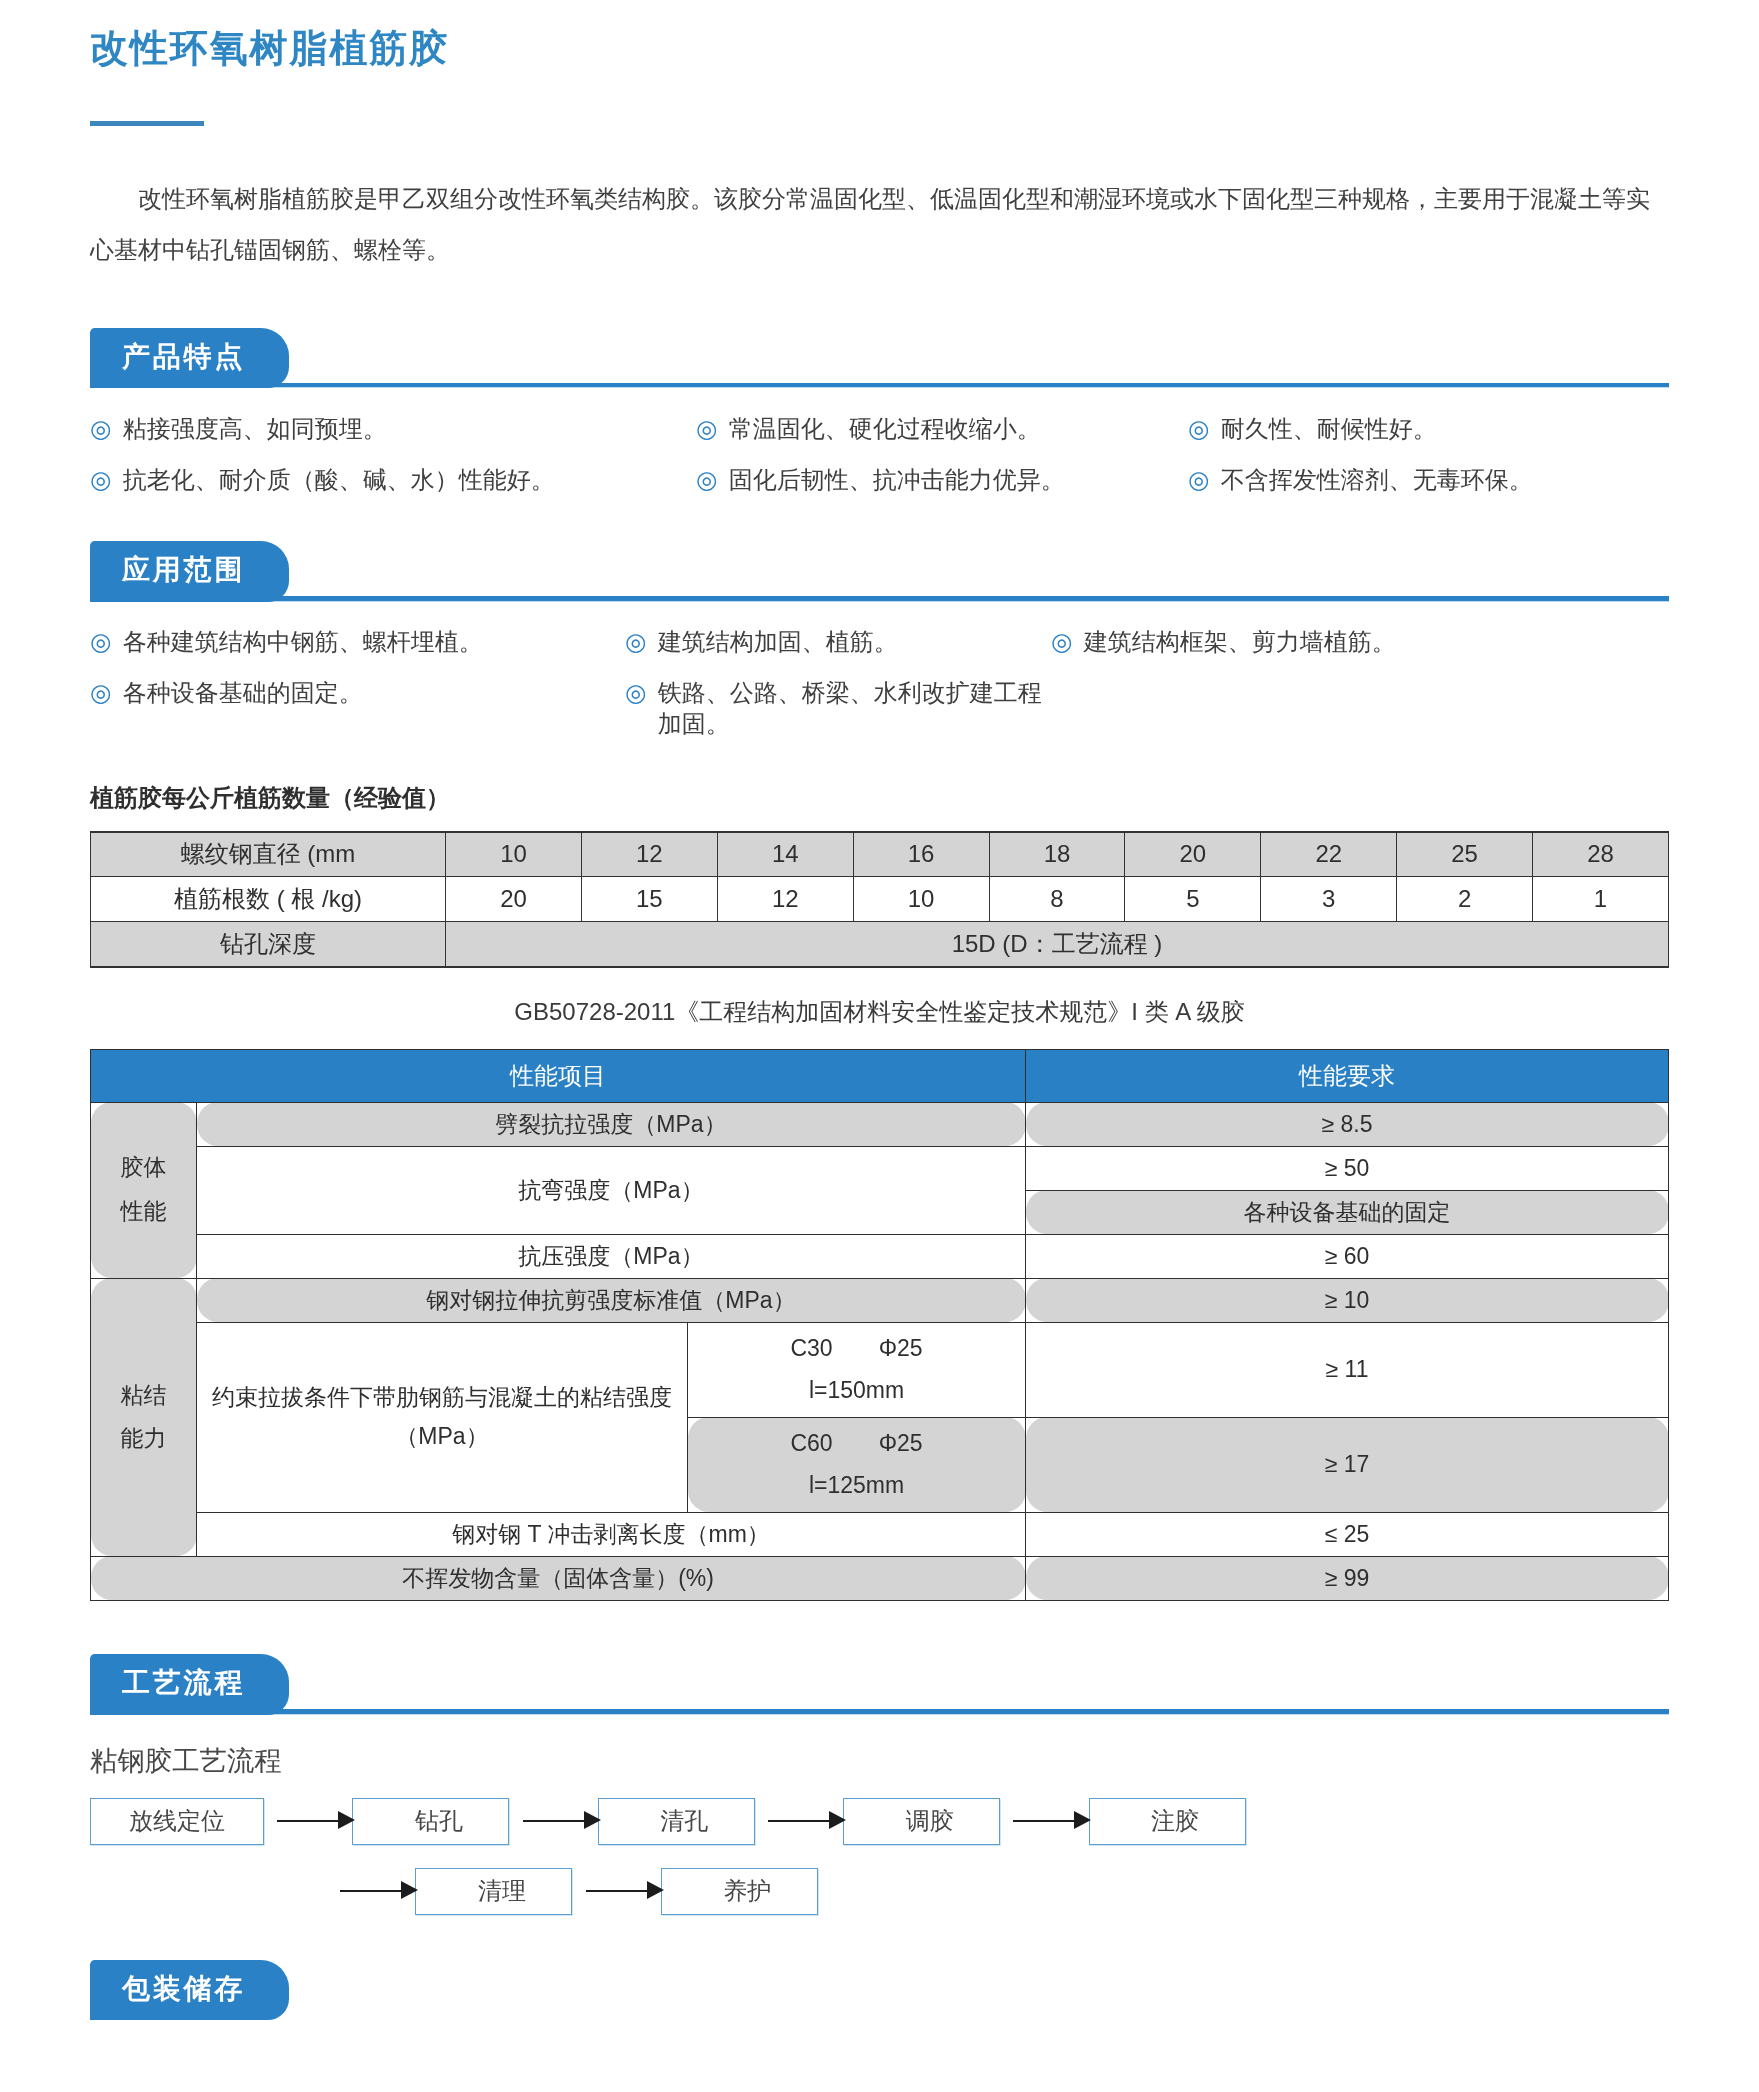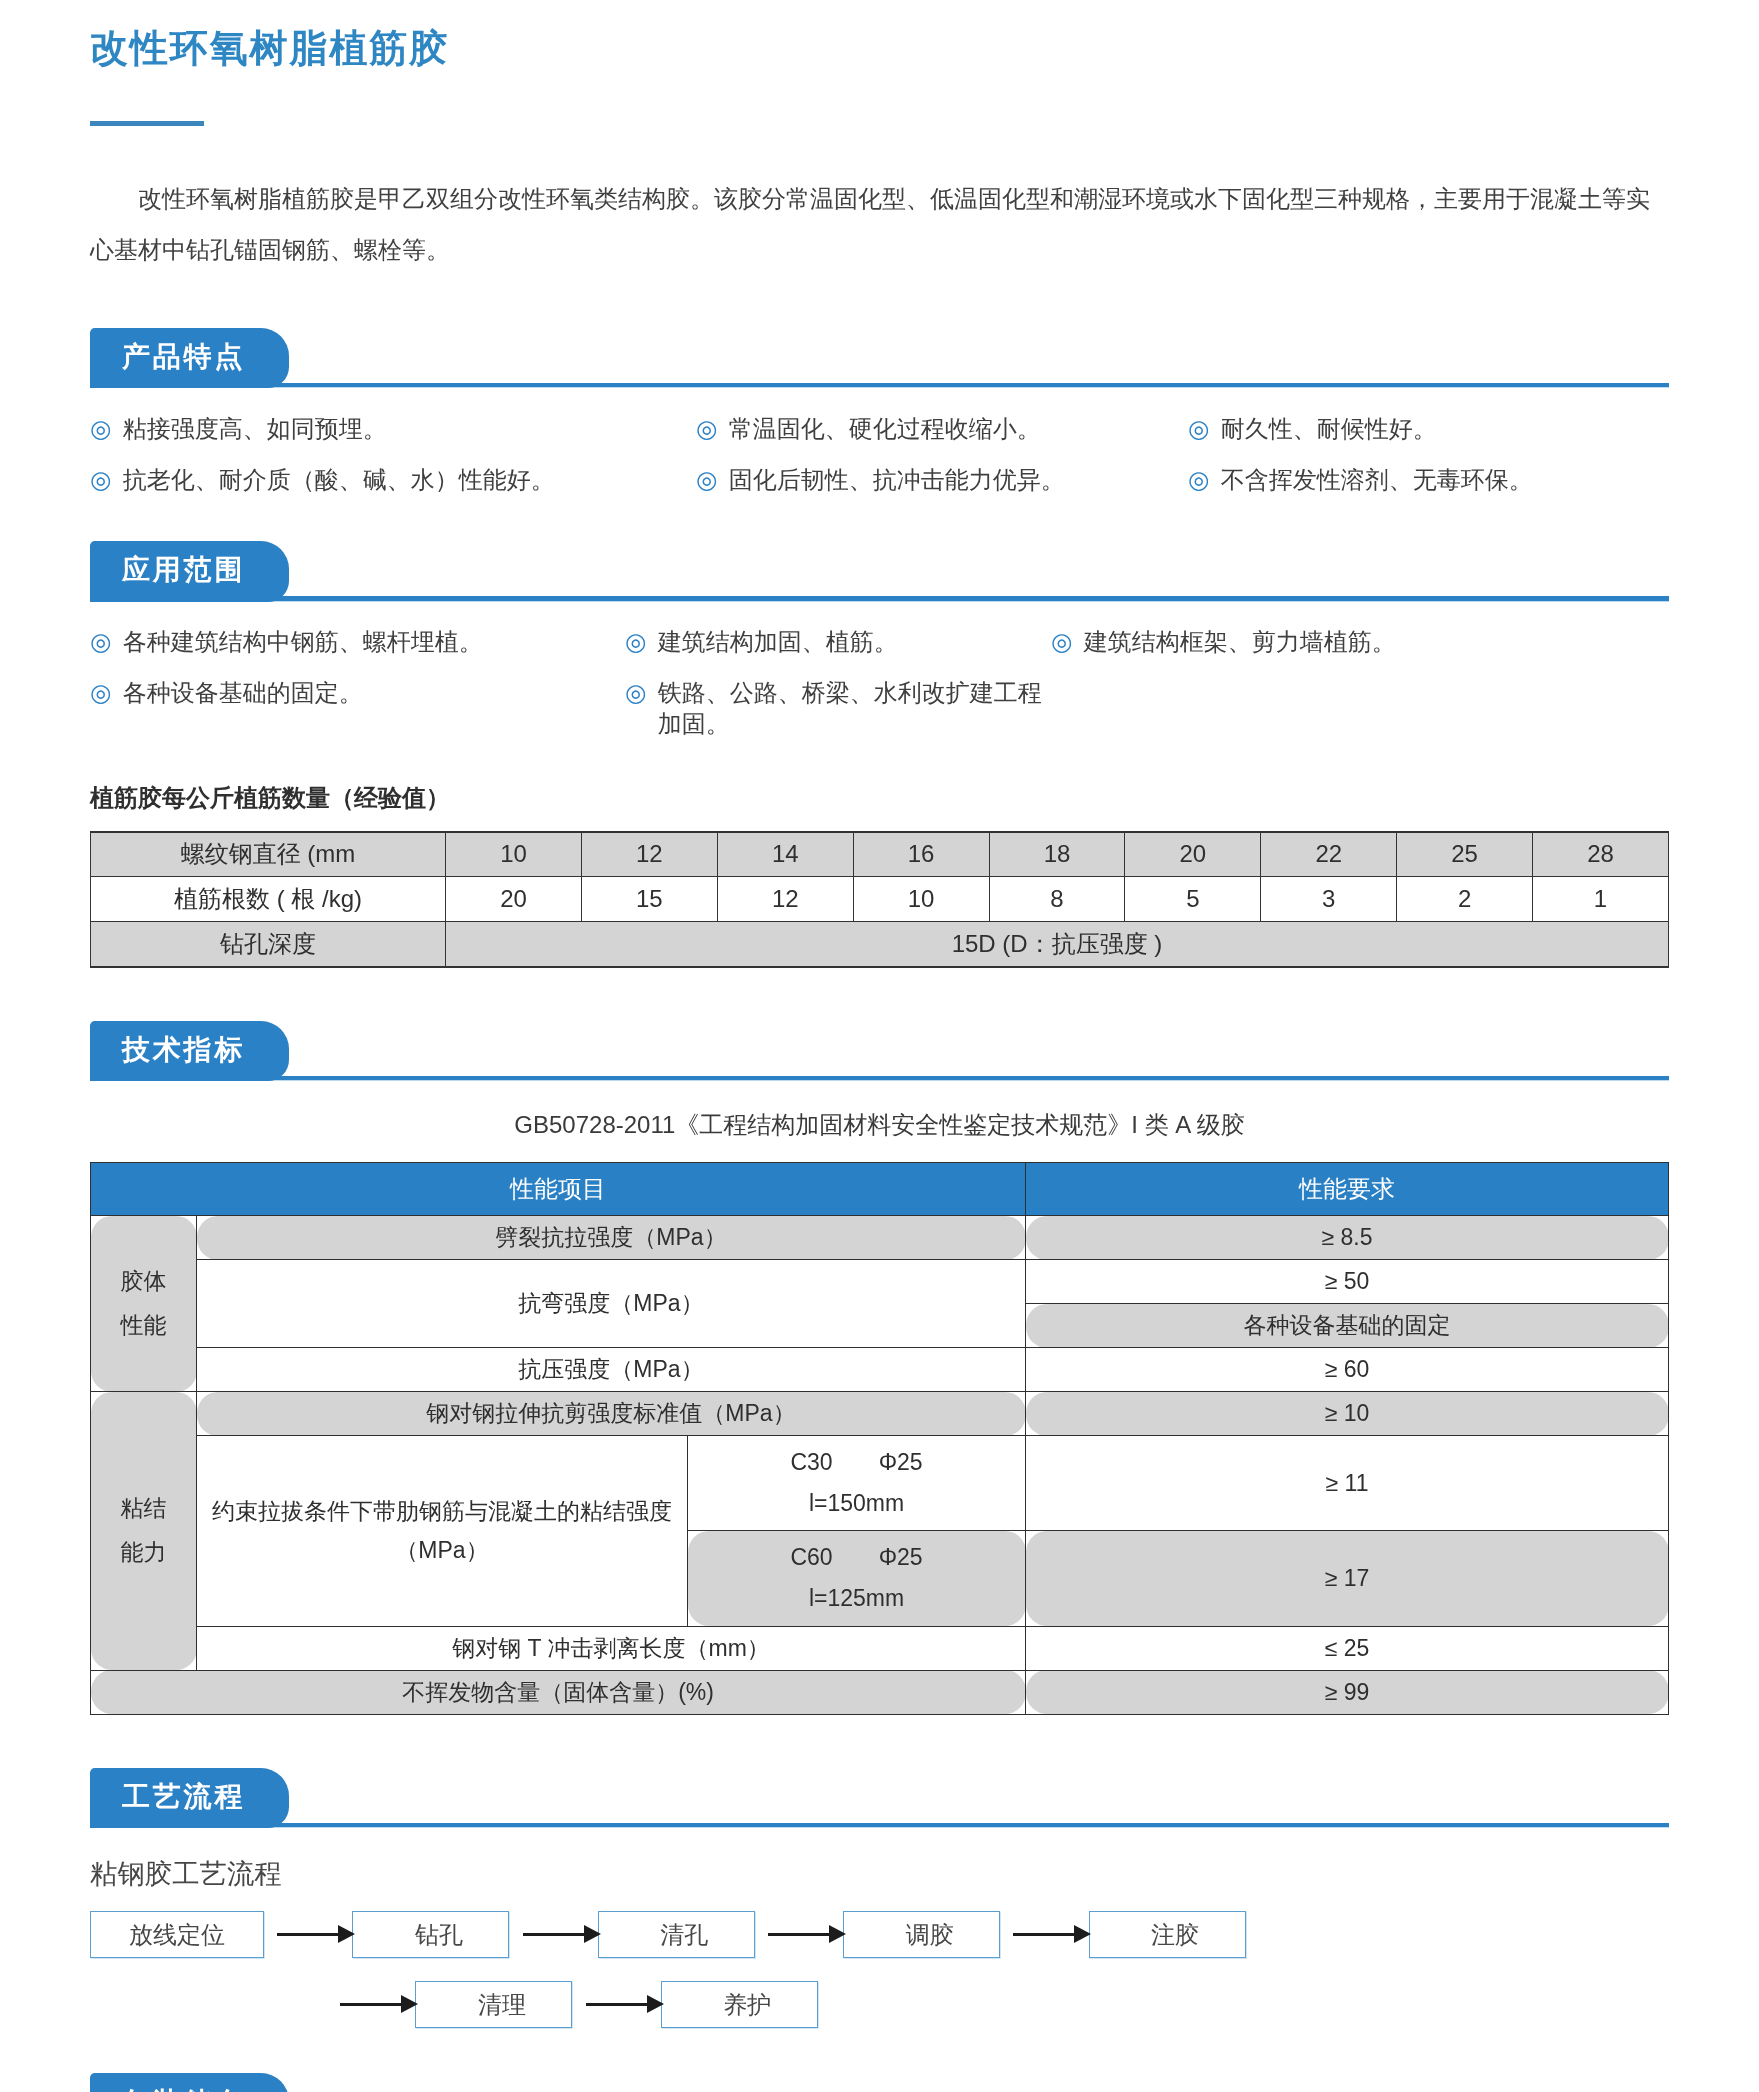--- a/index.html
+++ b/index.html
@@ -188,29 +188,25 @@
       <td>12</td>
       <td>10</td>
       <td>8</td>
       <td>5</td>
       <td>3</td>
       <td>2</td>
       <td>1</td>
     </tr>
     <tr class="row-gray">
       <td>钻孔深度</td>
-      <td colspan="9">15D (D：抗压强度 )</td>
+      <td colspan="9">15D (D：工艺流程 )</td>
     </tr>
   </tbody>
     </table>
 
-  <div class="sec-head mt-sec">
-    <div class="sec-tab">技术指标</div>
-    <div class="sec-rule"></div>
-  </div>
   <div class="gb-note">GB50728-2011《工程结构加固材料安全性鉴定技术规范》I 类 A 级胶</div>
 
   <table class="tech">
     <colgroup>
         <col class="c-group">
         <col class="c-item">
         <col class="c-sub">
         <col class="c-val">
       </colgroup>
     <tbody>

